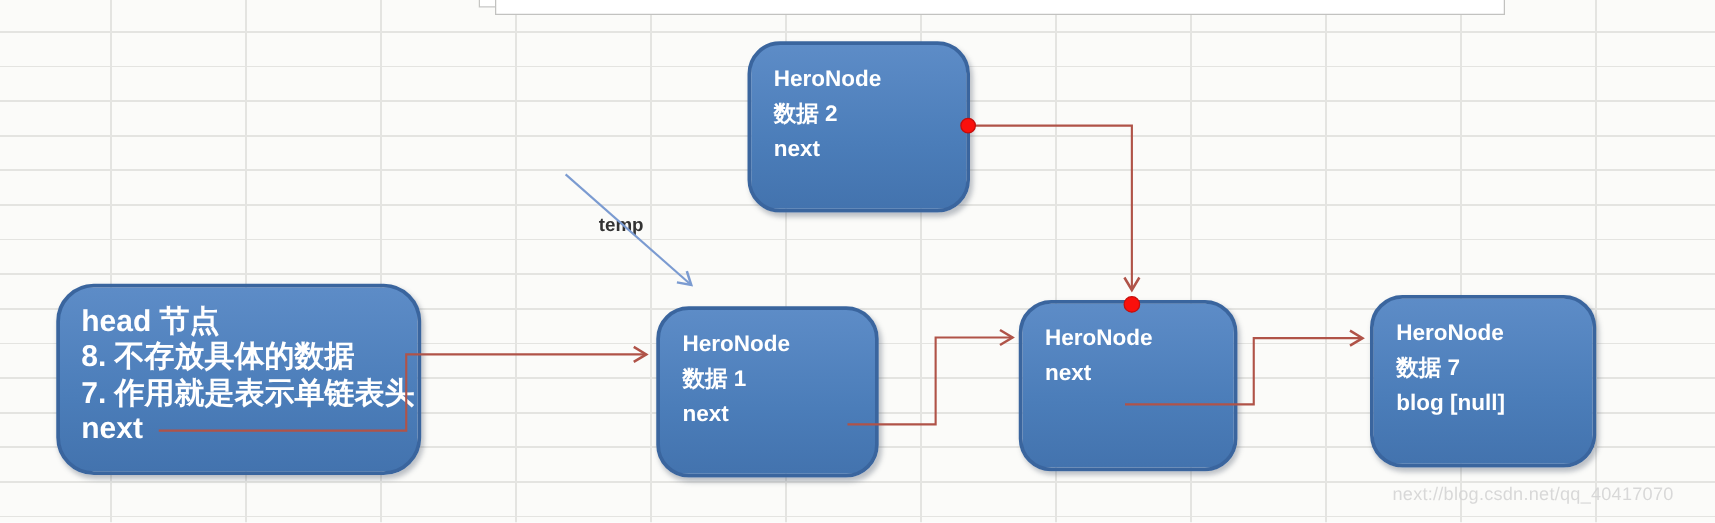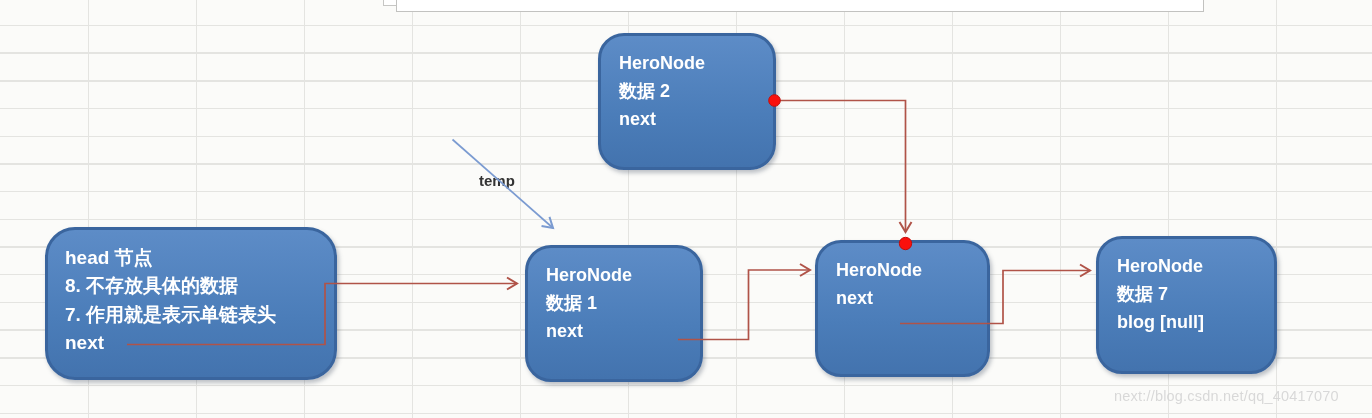--- a/index.html
+++ b/index.html
@@ -39,21 +39,21 @@
     background: linear-gradient(180deg, var(--c-node-fill-light, #5d8cc7) 0%, var(--c-node-fill, #4b7db9) 60%, #4373ae 100%);
     border: 3px solid var(--c-node-border, #3a659e);
     box-shadow: 2px 3px 4px rgba(70, 80, 100, 0.35);
     color: var(--c-node-text, #ffffff);
     z-index: 2;
   }
   .box.head {
     left: 45px; top: 227px; width: 292px; height: 153px;
     border-radius: 30px;
     padding: 14px 0 0 17px;
-    font-size: 19px;
+    font-size: 24px;
     line-height: 28.4px;
   }
   .box.node {
     border-radius: 26px;
     padding: 13px 0 0 18px;
     font-size: 18px;
     line-height: 28px;
   }
   .box .bline { font-weight: 600; white-space: nowrap; }
   .node2 { left: 598px; top: 33px;  width: 178px; height: 137px; }

